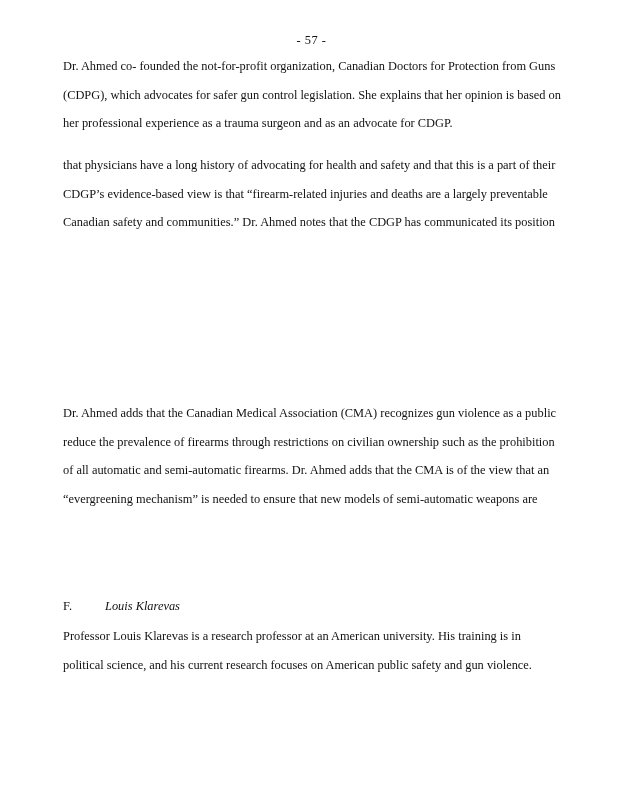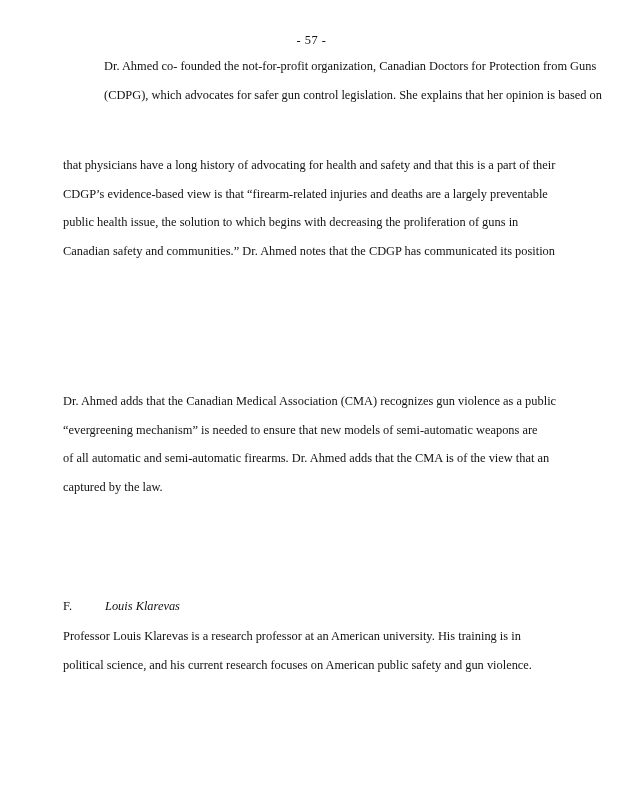--- a/index.html
+++ b/index.html
@@ -30,23 +30,23 @@
   .para {
     position: absolute;
     left: 63px;
     width: 510px;
   }
   .line {
     height: 28.7px;
     line-height: 28.7px;
     white-space: nowrap;
   }
-  .p1 { top: 52px; margin-left: 41px; }
+  .p1 { top: 52px; }
   .p2 { top: 151px; }
-  .p3 { top: 387px; }
+  .p3 { top: 399px; }
   .section-heading { top: 592px; height: 28.7px; line-height: 28.7px; white-space: nowrap; }
   .p4 { top: 622px; }
   .heading-letter {
     display: inline-block;
     width: 42px;
     font-style: normal;
   }
   .heading-title {
     font-style: italic;
   }
@@ -54,34 +54,34 @@
 </head>
 <body>
 
 <div class="page">
 
   <div class="page-number">- 57 -</div>
 
   <div class="para p1">
     <div class="line">Dr. Ahmed co- founded the not-for-profit organization, Canadian Doctors for Protection from Guns</div>
     <div class="line">(CDPG), which advocates for safer gun control legislation. She explains that her opinion is based on</div>
+    <div class="line">her professional experience as a trauma surgeon and as an advocate for CDGP.</div>
   </div>
 
   <div class="para p2">
     <div class="line">that physicians have a long history of advocating for health and safety and that this is a part of their</div>
     <div class="line">CDGP’s evidence-based view is that “firearm-related injuries and deaths are a largely preventable</div>
-    <div class="line">public health issue, the solution to which begins with decreasing the proliferation of guns in</div>
     <div class="line">Canadian safety and communities.” Dr. Ahmed notes that the CDGP has communicated its position</div>
   </div>
 
   <div class="para p3">
     <div class="line">Dr. Ahmed adds that the Canadian Medical Association (CMA) recognizes gun violence as a public</div>
+    <div class="line">reduce the prevalence of firearms through restrictions on civilian ownership such as the prohibition</div>
+    <div class="line">of all automatic and semi-automatic firearms. Dr. Ahmed adds that the CMA is of the view that an</div>
     <div class="line">“evergreening mechanism” is needed to ensure that new models of semi-automatic weapons are</div>
-    <div class="line">of all automatic and semi-automatic firearms. Dr. Ahmed adds that the CMA is of the view that an</div>
-    <div class="line">captured by the law.</div>
   </div>
 
   <div class="para p4">
     <div class="line">Professor Louis Klarevas is a research professor at an American university. His training is in</div>
     <div class="line">political science, and his current research focuses on American public safety and gun violence.</div>
   </div>
 
   <div class="para section-heading">
     <span class="heading-letter">F.</span><span class="heading-title">Louis Klarevas</span>
   </div>

